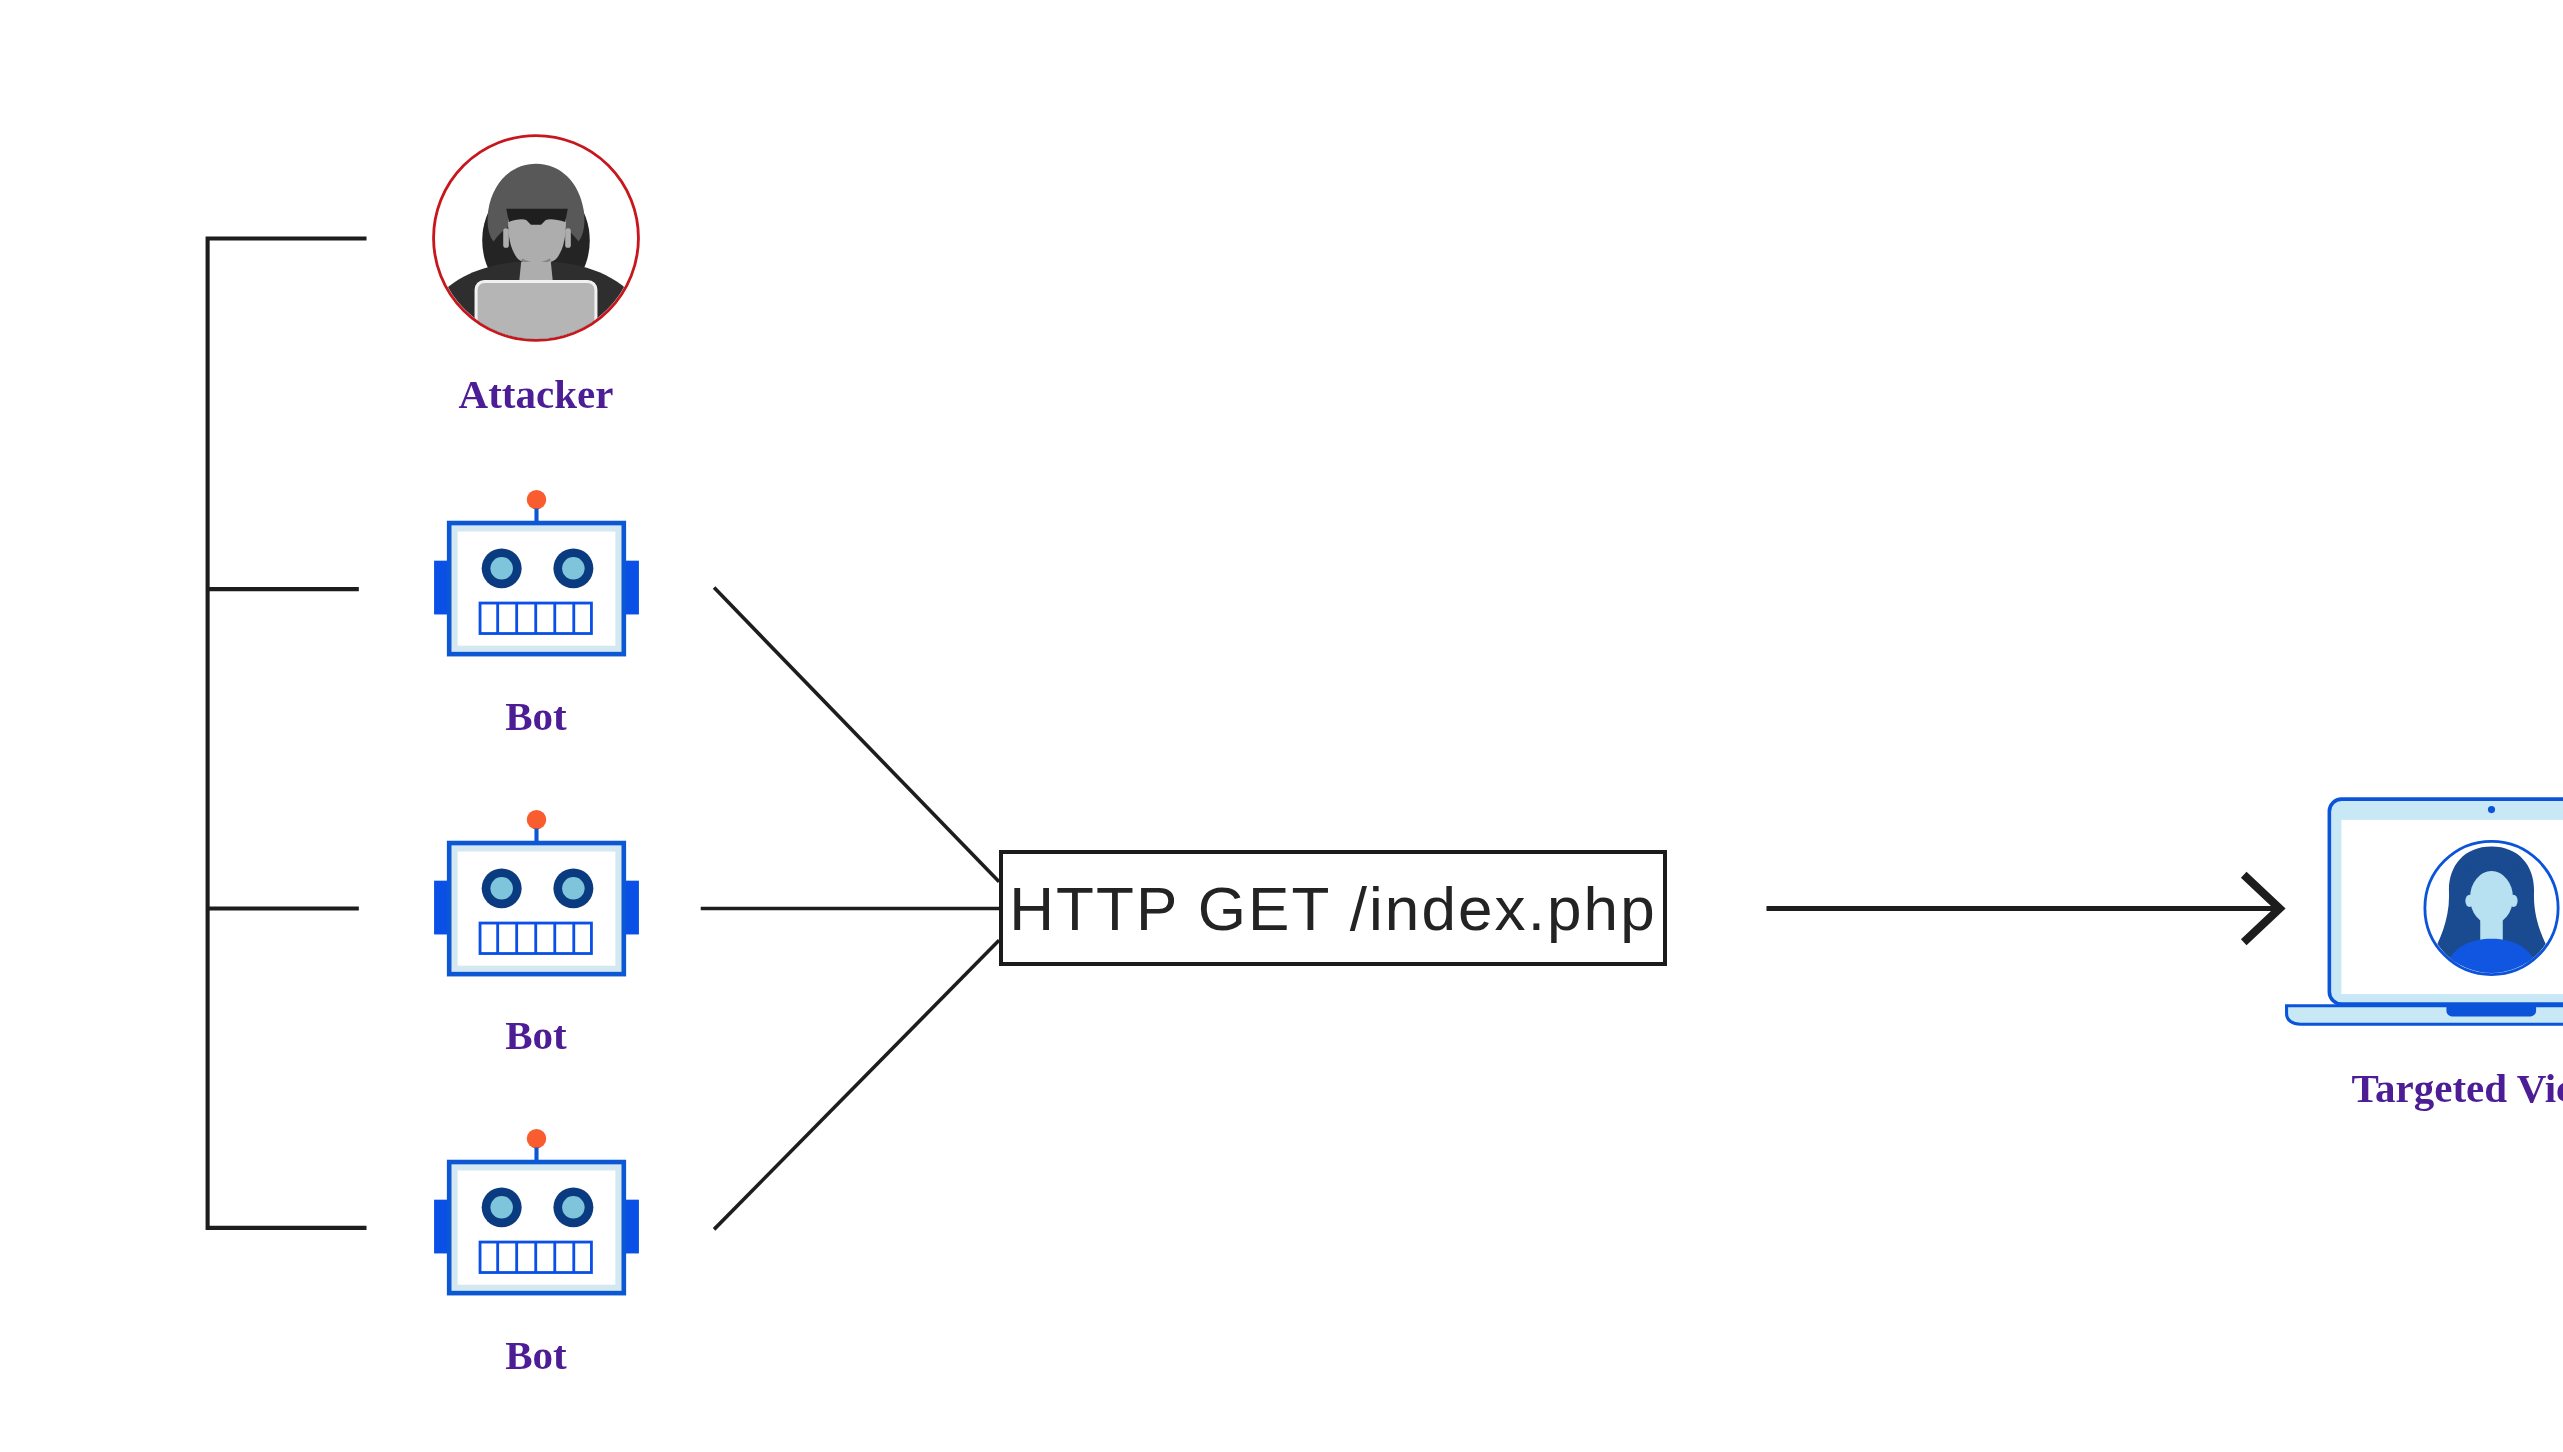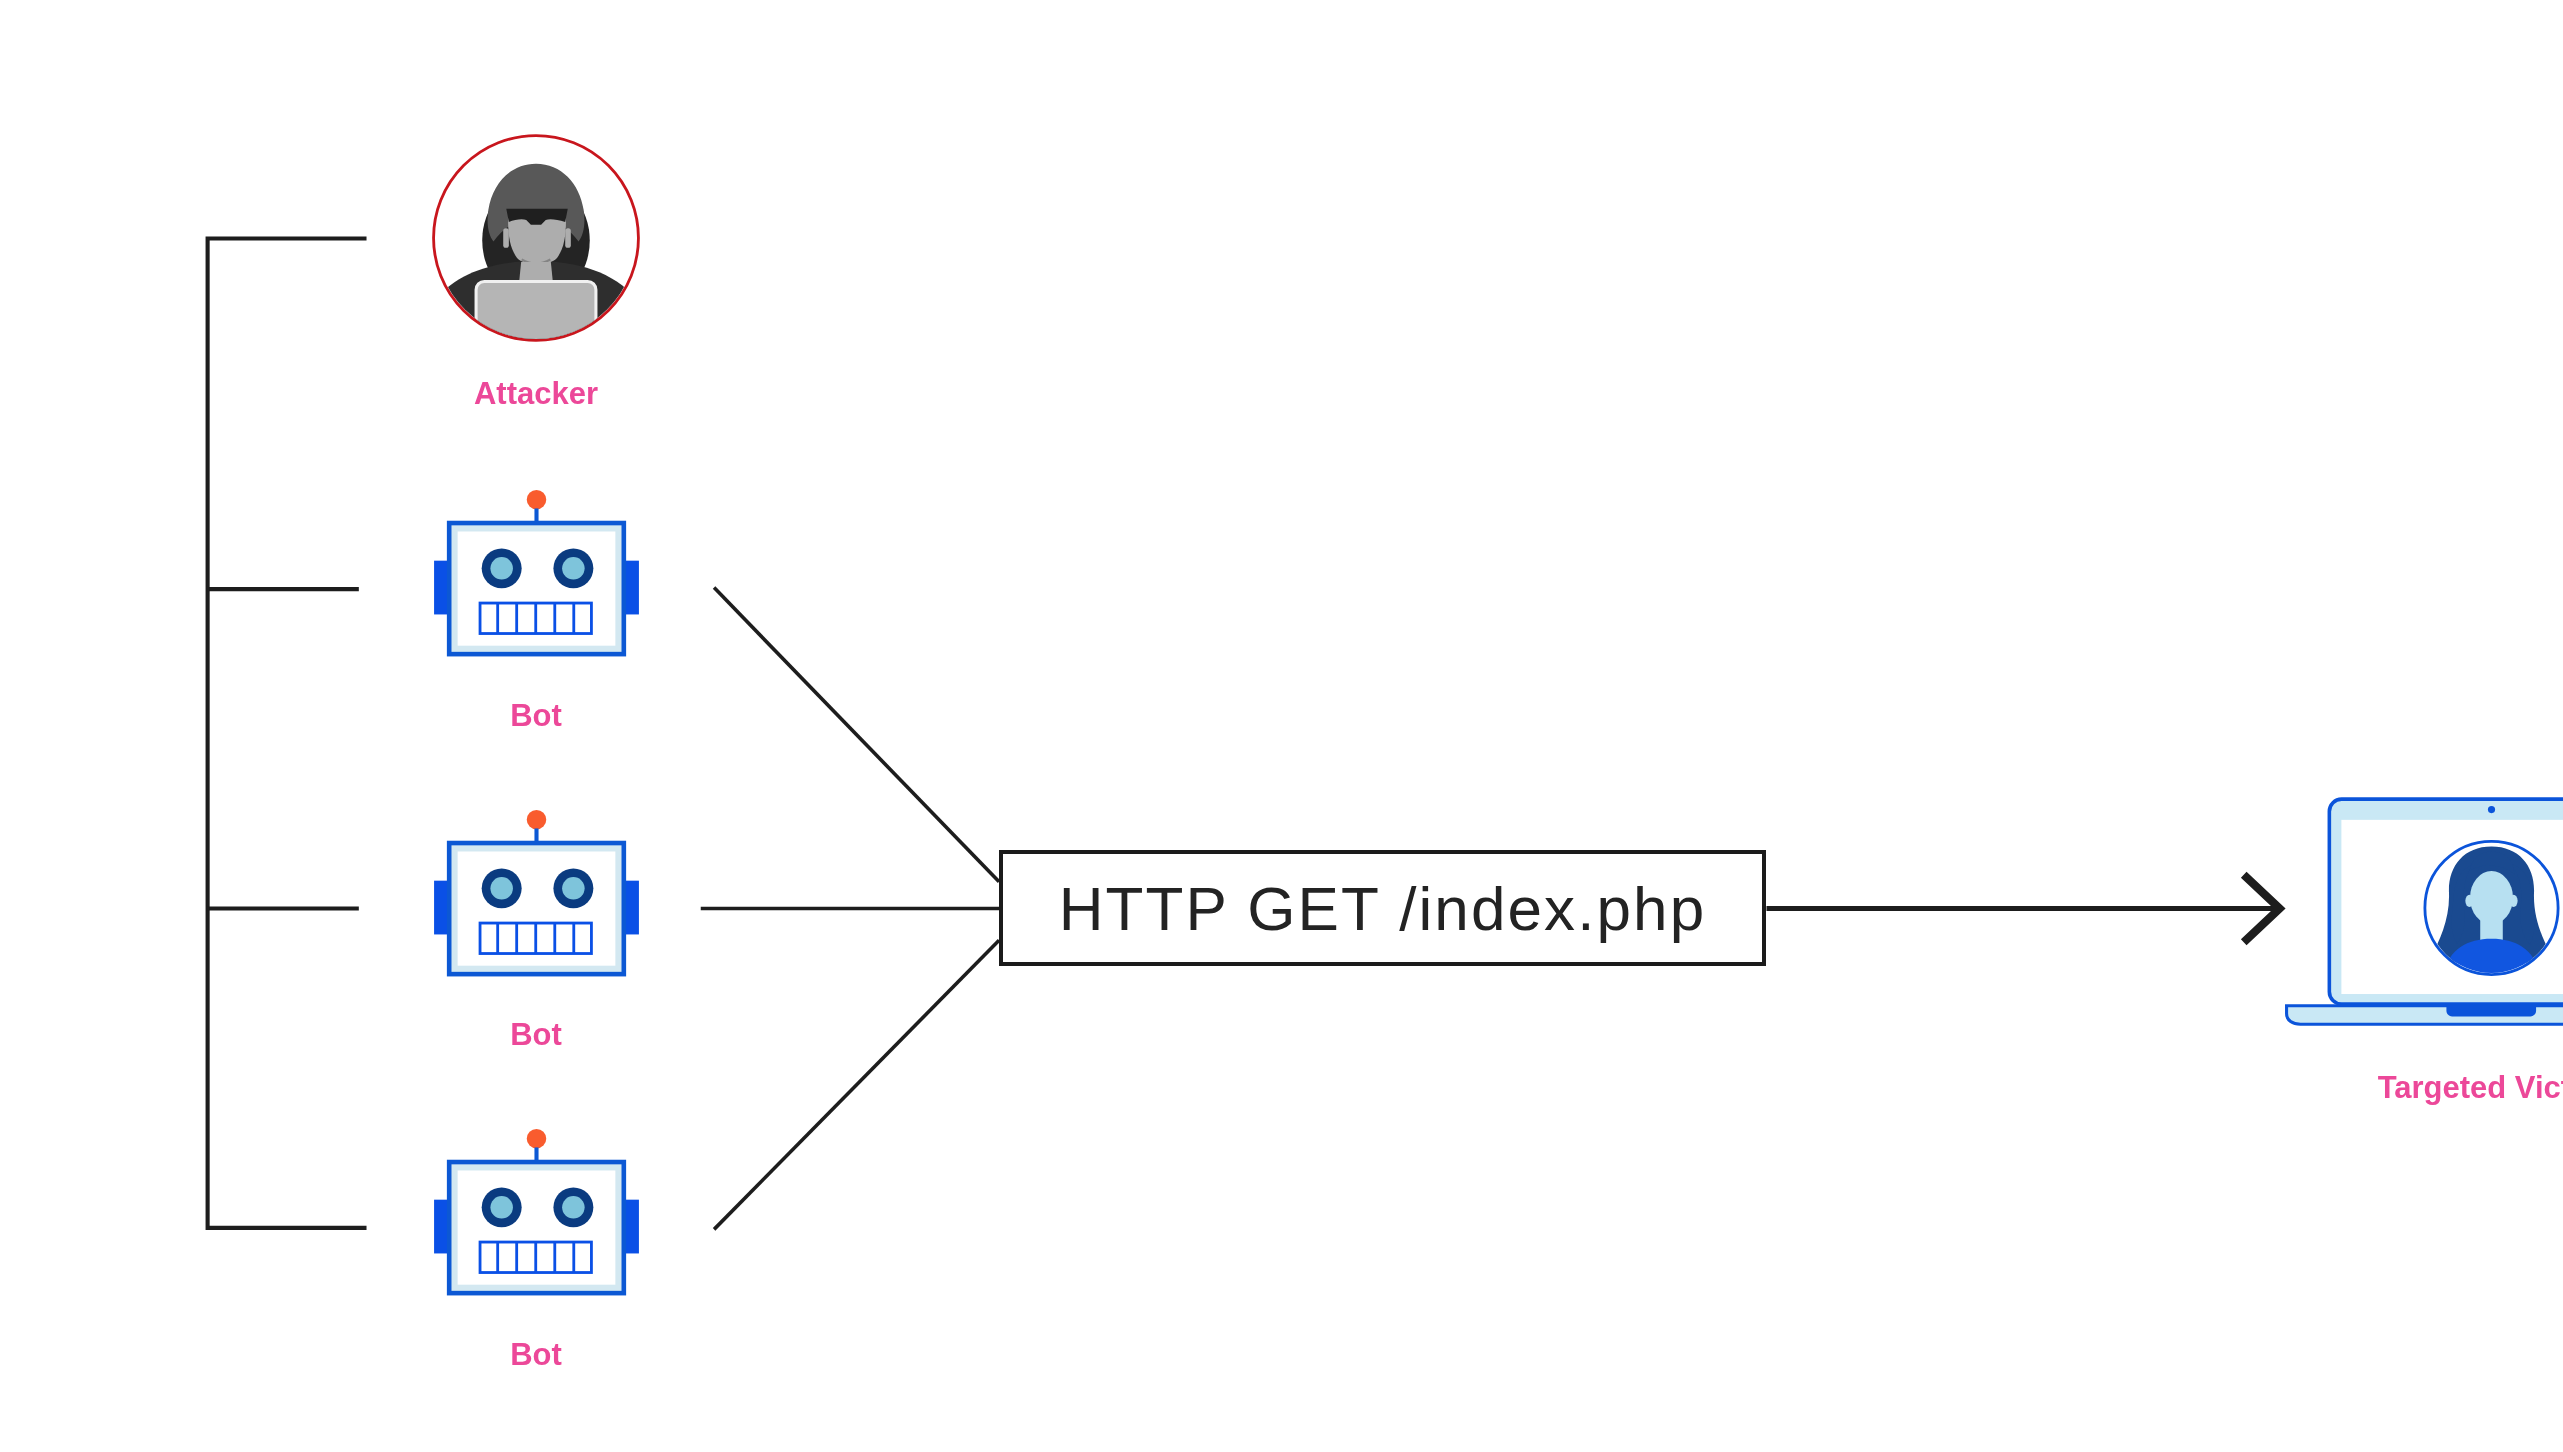--- a/index.html
+++ b/index.html
@@ -15,35 +15,36 @@
   .icon{position:absolute;display:block;}
   #attacker-icon{left:431px;top:133px;width:210px;height:210px;}
   #bot1-icon{left:434px;top:490px;width:205px;height:169px;}
   #bot2-icon{left:434px;top:810px;width:205px;height:169px;}
   #bot3-icon{left:434px;top:1129px;width:205px;height:169px;}
   #laptop-icon{left:2284px;top:789px;width:415px;height:241px;}
   .node-label{
     position:absolute;
     height:56px;
     line-height:56px;
-    font-size:31px;
+    font-size:41px;
     font-weight:700;
-    color:#ec4899;
+    color:#4c1d95;
     text-align:center;
     white-space:nowrap;
+    font-family:Liberation Serif, serif;
   }
   #attacker-label{left:382px;top:366px;width:308px;}
   #bot1-label{left:382px;top:688px;width:308px;}
   #bot2-label{left:382px;top:1007px;width:308px;}
   #bot3-label{left:382px;top:1327px;width:308px;}
   #victim-label{left:2236px;top:1060px;width:513px;}
   .request-box{
     position:absolute;
     left:999px;top:850px;
-    width:767px;height:116px;
+    width:668px;height:116px;
     box-sizing:border-box;
     border:4.6px solid #1b1b1b;
     background:#ffffff;
     display:flex;align-items:center;justify-content:center;
   }
   .request-box span{
     font-size:62px;
     font-weight:400;
     letter-spacing:2.1px;
     color:#232323;

